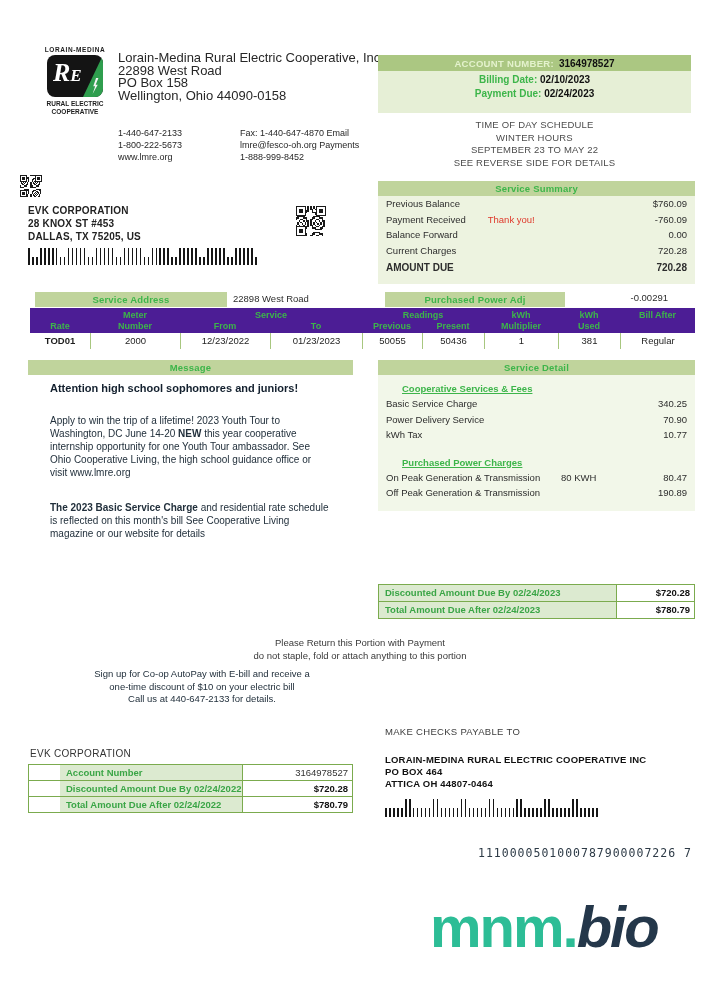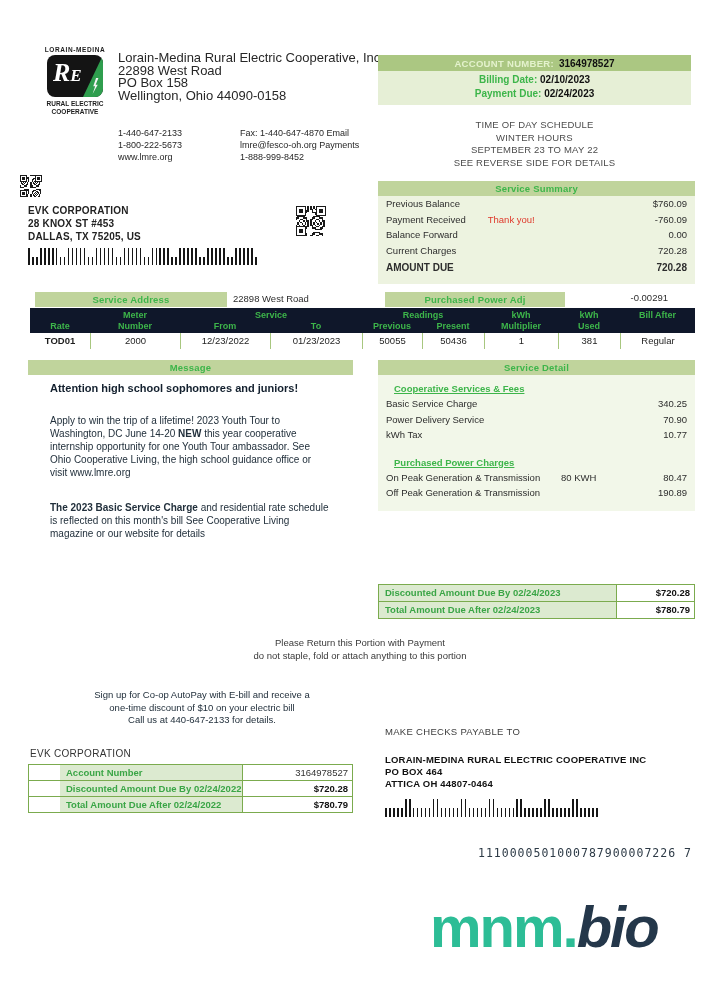--- a/index.html
+++ b/index.html
@@ -22,21 +22,21 @@
   .re-green { position:absolute; right:0; top:0; width:20px; height:100%; background:#2f9e4e; clip-path:polygon(100% 0,100% 100%,0 100%); }
   .re-bolt { position:absolute; right:4px; bottom:3px; width:7px; height:16px; background:#f2f2f2; clip-path:polygon(58% 0,18% 52%,45% 52%,8% 100%,82% 42%,52% 42%,92% 0); }
   .logo-bottom { font-size:6.5px; font-weight:bold; line-height:8px; color:#1c1c1c; margin-top:3px; }
 
   
   .company-info { left:118px; top:52px; font-size:13px; line-height:12.5px; color:#272727; }
   .contact-col { font-size:9px; line-height:12px; color:#272727; }
   .c1 { left:118px; top:127px; } .c2 { left:240px; top:127px; }
 
   
-  .account-box { left:378px; top:55px; width:313px; background:#e6efd6; padding-bottom:6px; }
+  .account-box { left:378px; top:55px; width:313px; background:#e6efd6; padding-bottom:14px; }
   .account-bar { background:#abc782; height:16px; display:flex; align-items:center; justify-content:center; gap:5px; }
   .account-bar .lbl { color:#e4f2cd; font-weight:bold; font-size:9.5px; letter-spacing:.3px; }
   .account-bar .val { color:#111; font-weight:bold; font-size:10px; }
   .acct-line { text-align:center; font-size:10px; font-weight:bold; margin-top:3px; }
   .acct-line .g { color:#3db54a; }
   .acct-line .v { color:#111; }
 
   .schedule { left:378px; top:119px; width:313px; text-align:center; font-size:9.5px; line-height:12.5px; color:#4c4c4c; letter-spacing:.2px; }
 
   
@@ -60,49 +60,49 @@
   .sum-row.total { font-weight:bold; font-size:10px; margin-top:2px; }
 
   
   .svc-addr-bar { left:35px; top:292px; width:192px; height:15px; }
   .svc-addr-val { left:233px; top:293px; font-size:9.5px; color:#2d2d2d; }
   .ppa-bar { left:385px; top:292px; width:180px; height:15px; }
   .ppa-val { left:598px; top:292px; width:70px; text-align:right; font-size:9.5px; color:#2d2d2d; }
 
   
   .meter { left:30px; top:308px; width:665px; }
-  .meter-head { display:grid; grid-template-columns:60px 90px 90px 92px 60px 62px 74px 62px 75px; background:#0f172a; color:#3db54a; font-weight:bold; font-size:9px; text-align:center; padding:2px 0; row-gap:1px; }
+  .meter-head { display:grid; grid-template-columns:60px 90px 90px 92px 60px 62px 74px 62px 75px; background:#4c1d95; color:#3db54a; font-weight:bold; font-size:9px; text-align:center; padding:2px 0; row-gap:1px; }
   .meter-head .span2 { grid-column: span 2; }
   .meter-row { display:grid; grid-template-columns:60px 90px 90px 92px 60px 62px 74px 62px 75px; font-size:9.5px; text-align:center; line-height:16px; color:#1e1e1e; background:#fff; }
   .meter-row > div { border-left:1px solid #a8c77f; }
   .meter-row > div:first-child { border-left:none; font-weight:bold; }
 
   
   .message { left:28px; top:360px; width:325px; }
   .msg-headline { font-size:11px; font-weight:bold; color:#13202e; margin:7px 22px 0 22px; line-height:13.5px; }
   .msg-body { font-size:10px; color:#22303c; line-height:13px; margin:18px 22px 0 22px; }
   .msg-body2 { margin-top:22px; }
 
   
   .detail { left:378px; top:360px; width:317px; background:#f2f7e9; padding-bottom:10px; }
-  .det-sec { color:#3db54a; font-weight:bold; font-size:9.5px; text-decoration:underline; margin:8px 8px 2px 16px; }
+  .det-sec { color:#3db54a; font-weight:bold; font-size:9.5px; text-decoration:underline; margin:8px 8px 2px 24px; }
   .det-row { display:flex; font-size:9.5px; line-height:15.5px; color:#2d2d2d; padding:0 8px; }
   .det-row .qty { width:72px; text-align:left; padding-left:4px; }
   .det-row .lbl { flex:1; }
   .det-row .amt { width:58px; text-align:right; }
 
   
   .due-box { left:378px; top:584px; width:317px; border:1px solid #7bab4e; }
   .due-row { display:flex; border-top:1px solid #7bab4e; }
   .due-row:first-child { border-top:none; }
   .due-row .lbl { flex:1; background:#dcead0; color:#3aa546; font-weight:bold; font-size:9.5px; line-height:16px; padding-left:6px; }
   .due-row .amt { width:78px; background:#fff; border-left:1px solid #7bab4e; text-align:right; font-weight:bold; font-size:9.5px; line-height:16px; padding-right:4px; color:#111; }
 
   .return-note { left:180px; top:636px; width:360px; text-align:center; font-size:9.5px; line-height:13px; color:#3a3a3a; }
-  .autopay { left:52px; top:689px; width:300px; text-align:center; font-size:9.5px; line-height:12.5px; color:#22303c; }
+  .autopay { left:52px; top:668px; width:300px; text-align:center; font-size:9.5px; line-height:12.5px; color:#22303c; }
 
   
   .payable { left:385px; top:726px; font-size:9.5px; color:#3c3c3c; letter-spacing:.3px; }
   .remit-name { left:30px; top:748px; font-size:10px; color:#333; letter-spacing:.3px; }
   .remit-table { left:28px; top:764px; width:325px; border:1px solid #7bab4e; }
   .remit-table .due-row .lbl { line-height:15px;margin-left:31px; }
   .remit-table .due-row .amt { width:110px; line-height:15px; }
   .remit-table .due-row .amt.normal { font-weight:normal; color:#333; }
   .payee { left:385px; top:754px; font-size:9.5px; font-weight:bold; line-height:12px; color:#111; letter-spacing:.2px; }
   .scanline { left:478px; top:846px; font-family:"DejaVu Sans Mono", monospace; font-size:11.5px; letter-spacing:1px; color:#2d3a46; }

